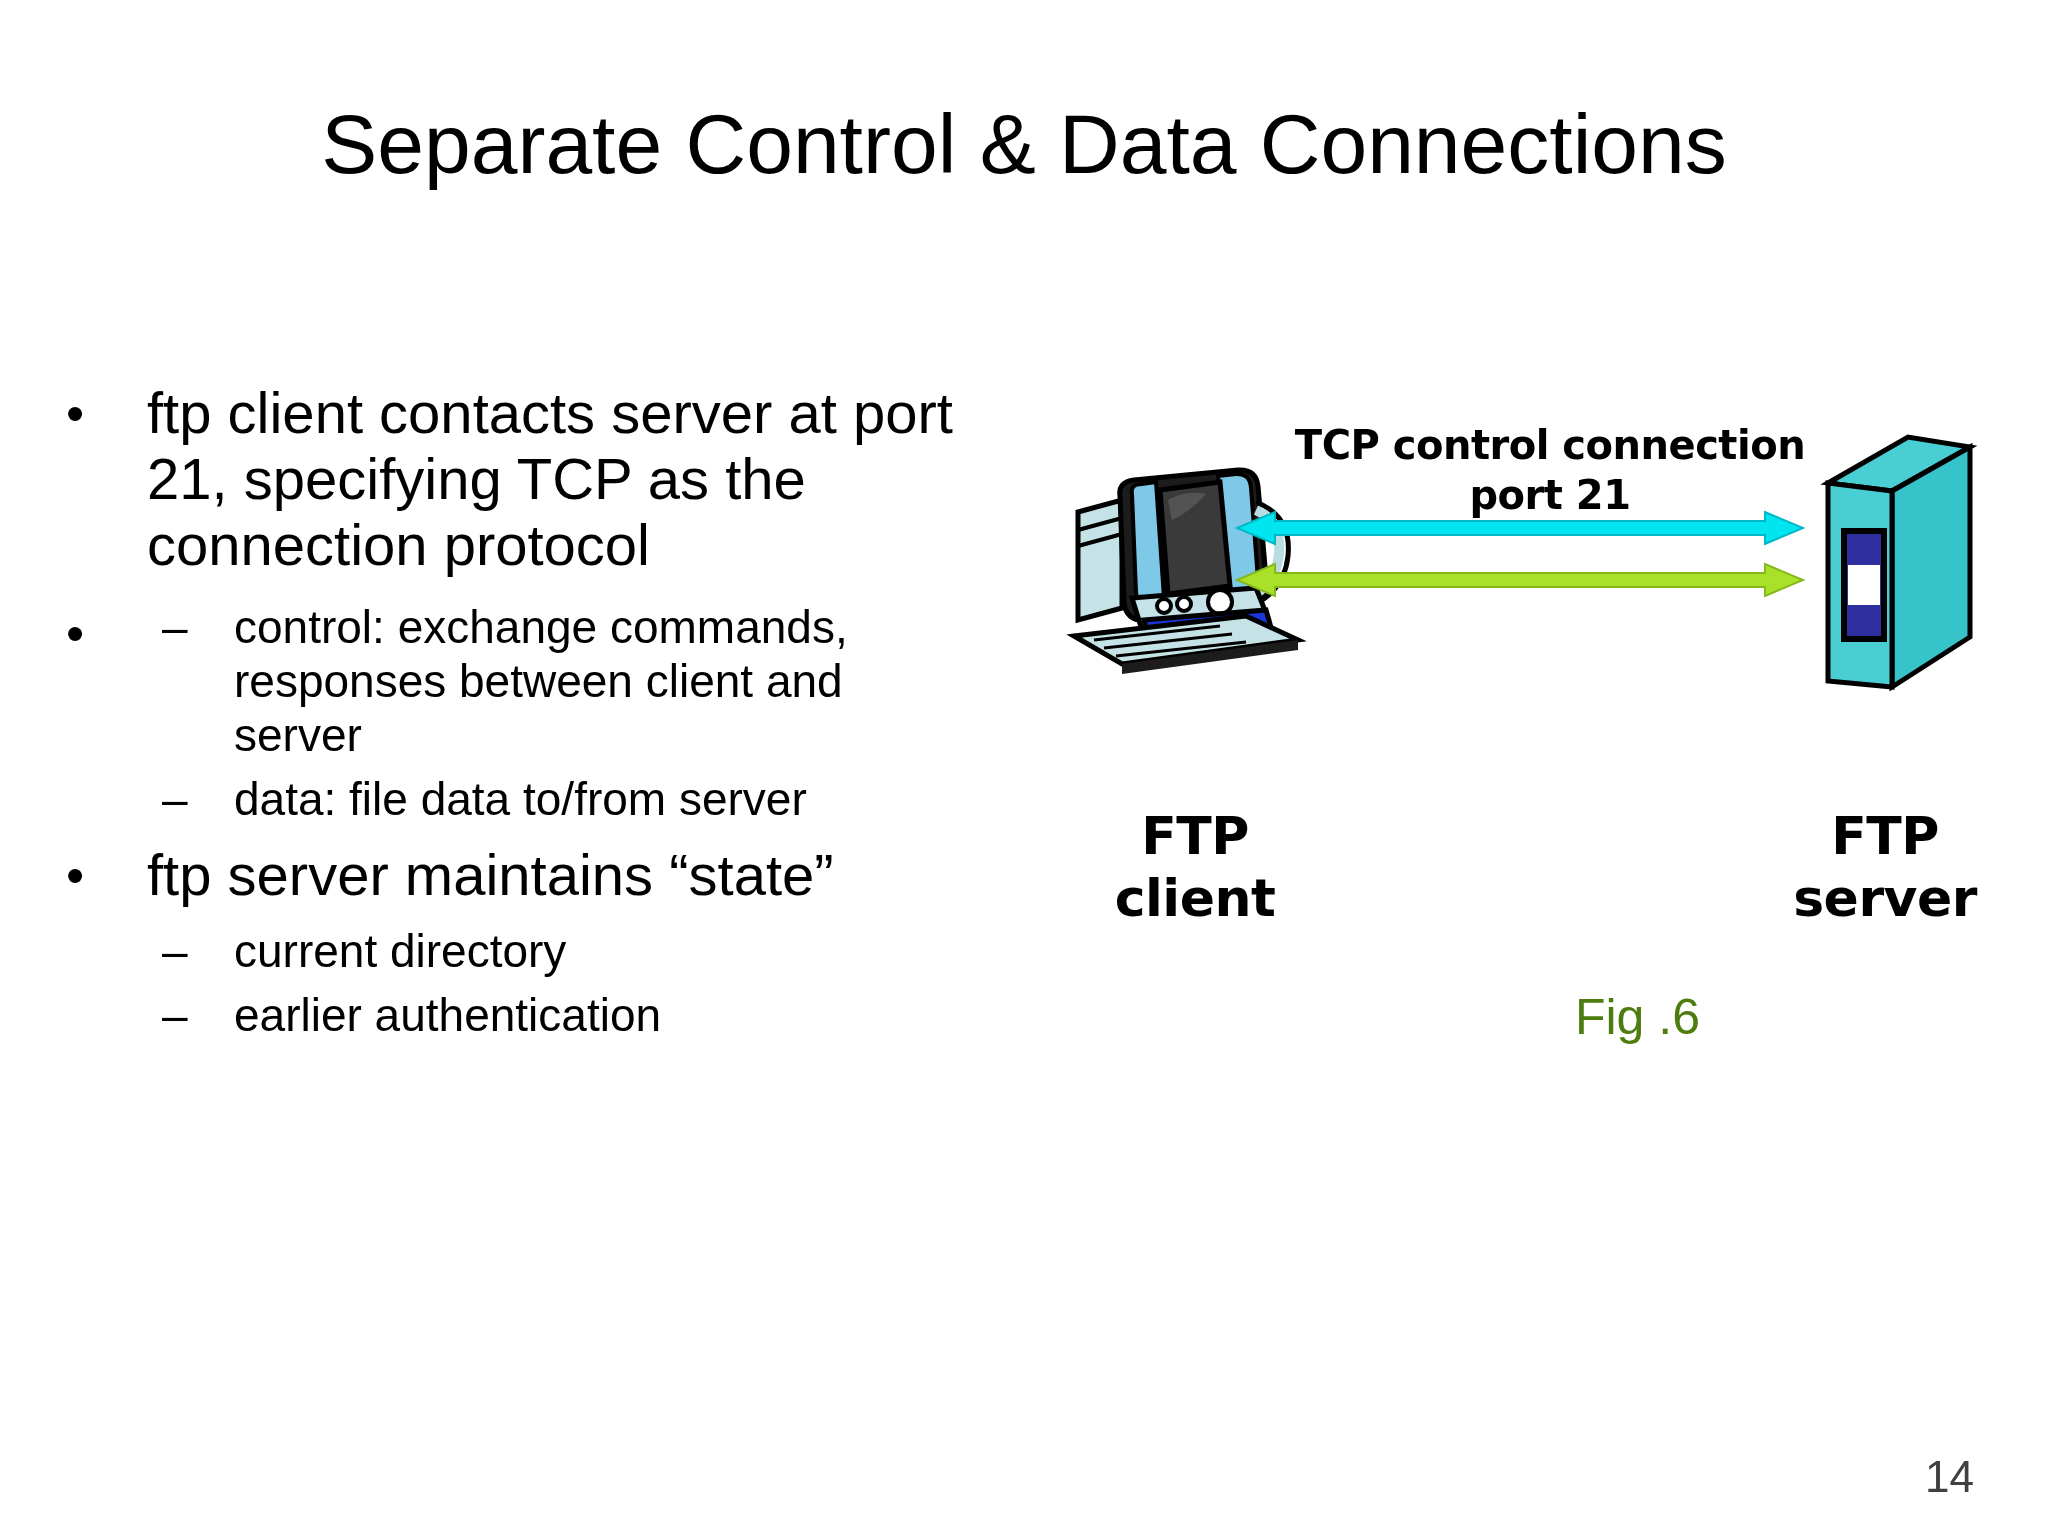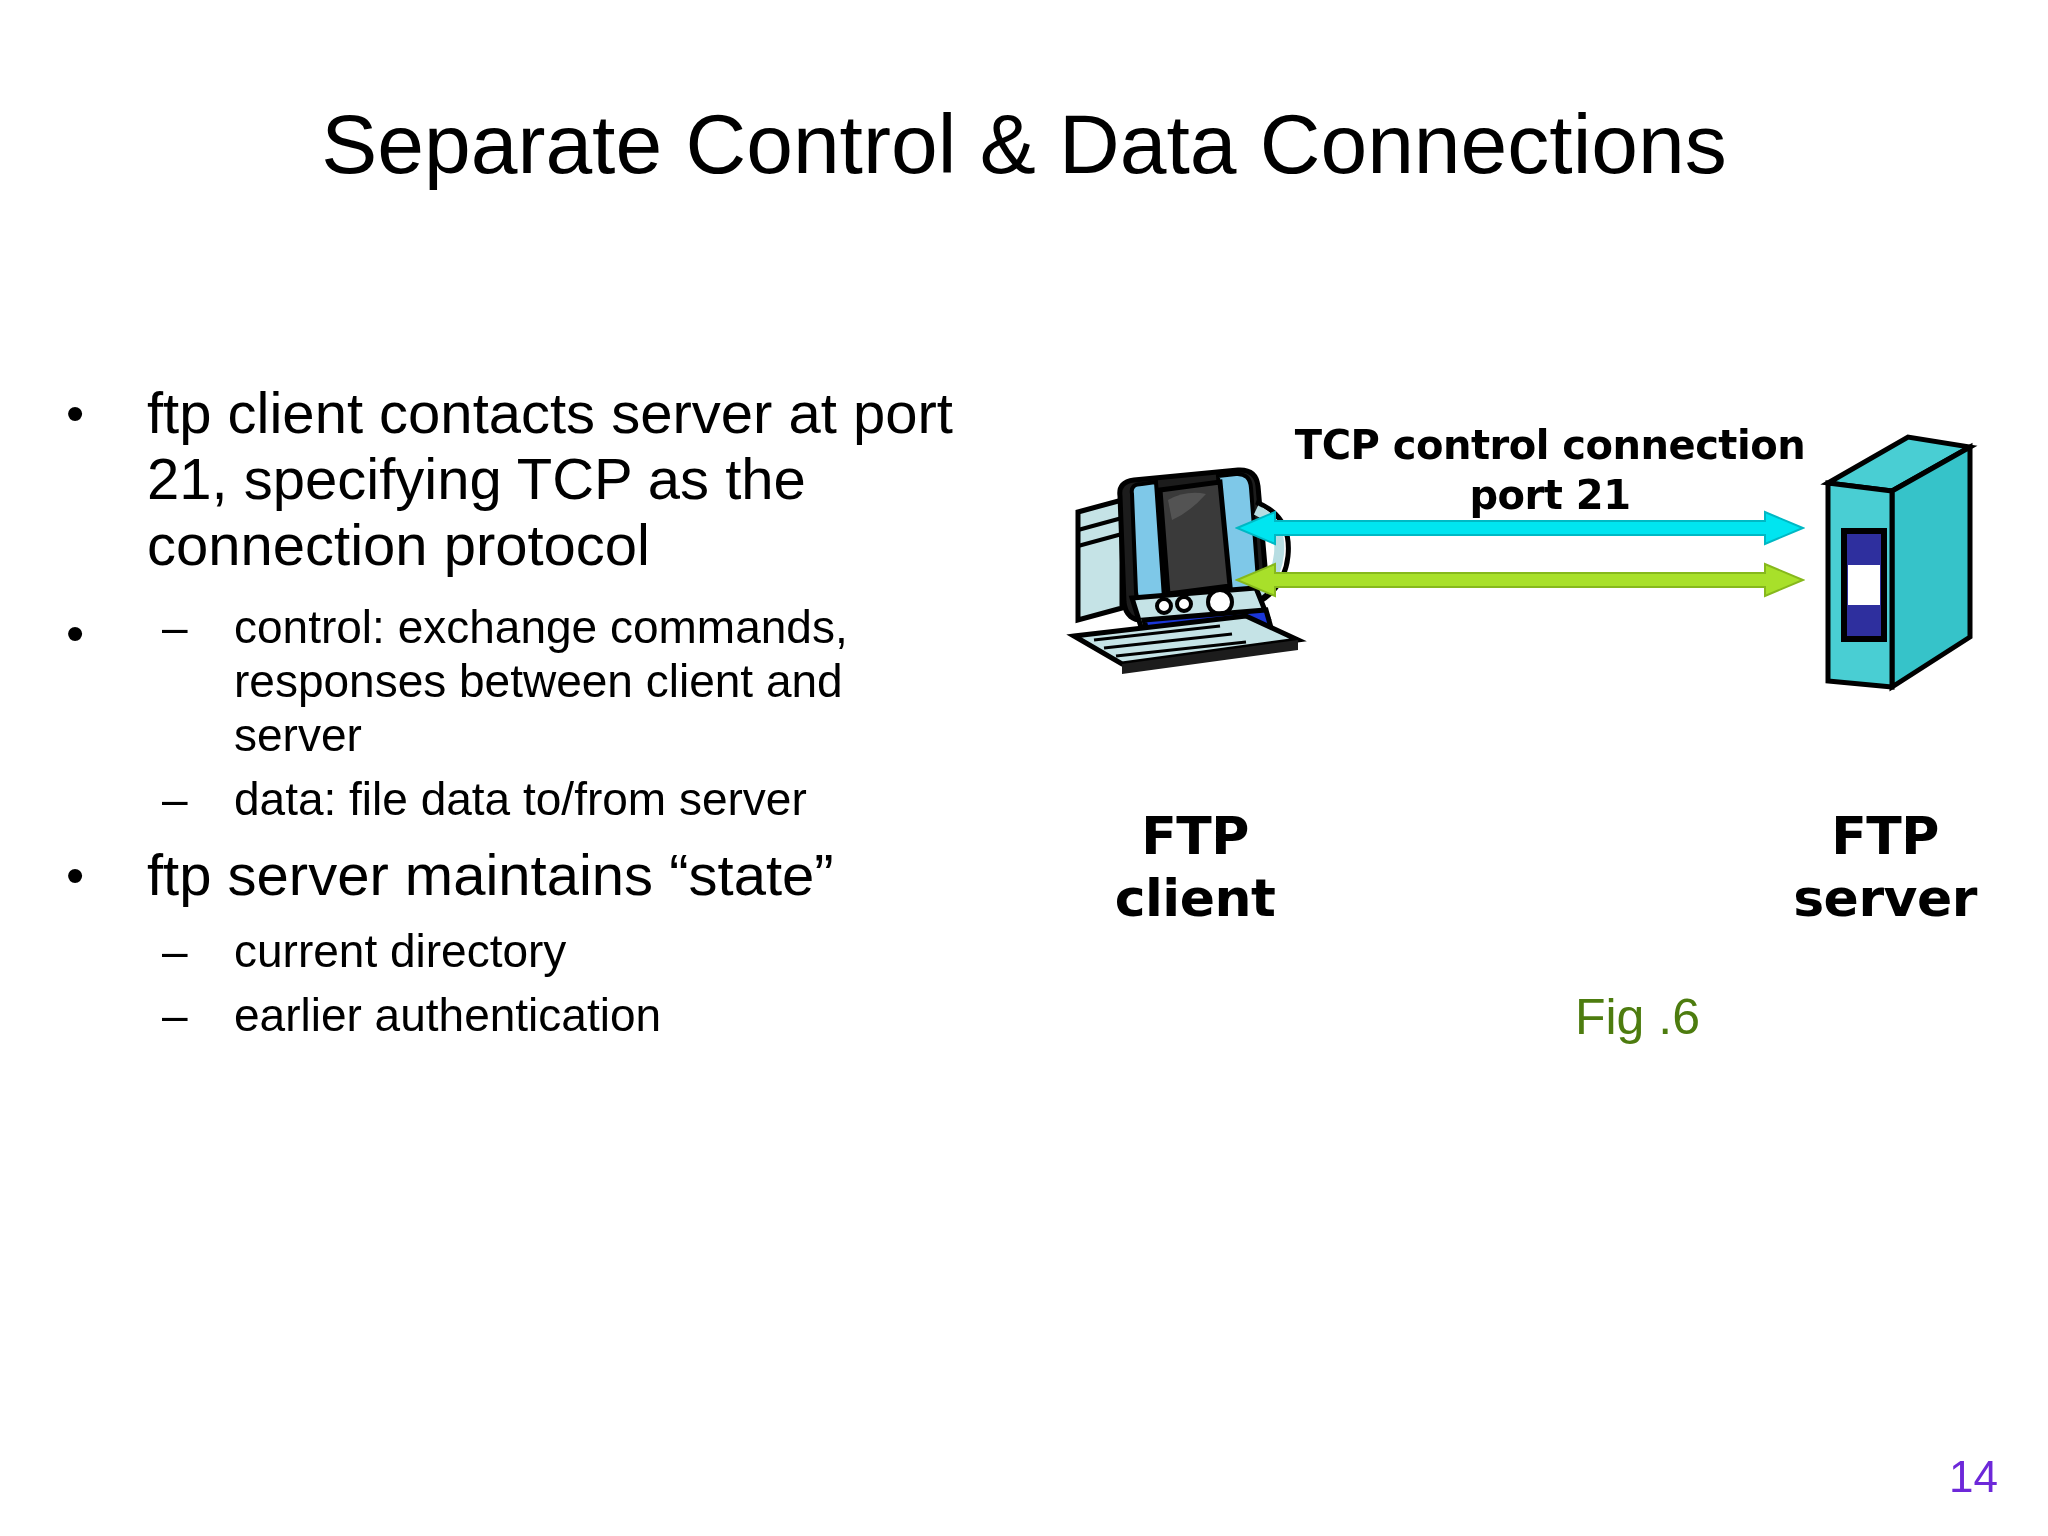--- a/index.html
+++ b/index.html
@@ -156,26 +156,26 @@
     position: absolute;
     left: 760px;
     top: 25px;
     width: 200px;
     height: 280px;
   }
 
   
   #page-number {
     position: absolute;
-    right: 50px;
+    right: 74px;
     bottom: 34px;
     font-family: "Liberation Sans", sans-serif;
     font-size: 44px;
     line-height: 50px;
-    color: #6d28d9;
+    color: #404040;
   }
 </style>
 </head>
 <body>
 
 <div id="slide">
 
   <div id="slide-title">Separate Control &amp; Data Connections</div>
 
   <div id="body-list">

